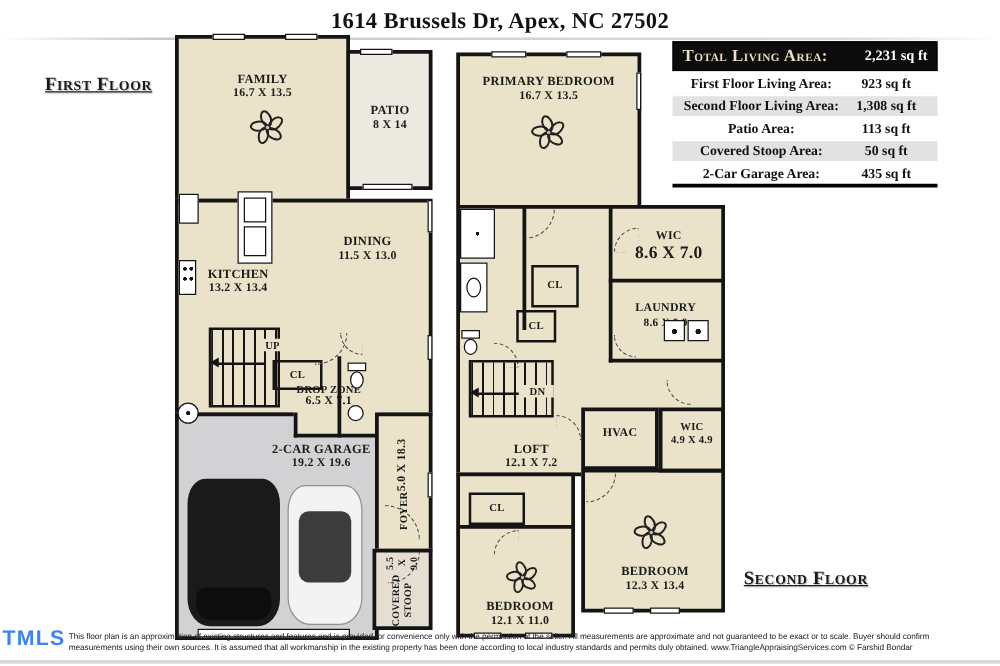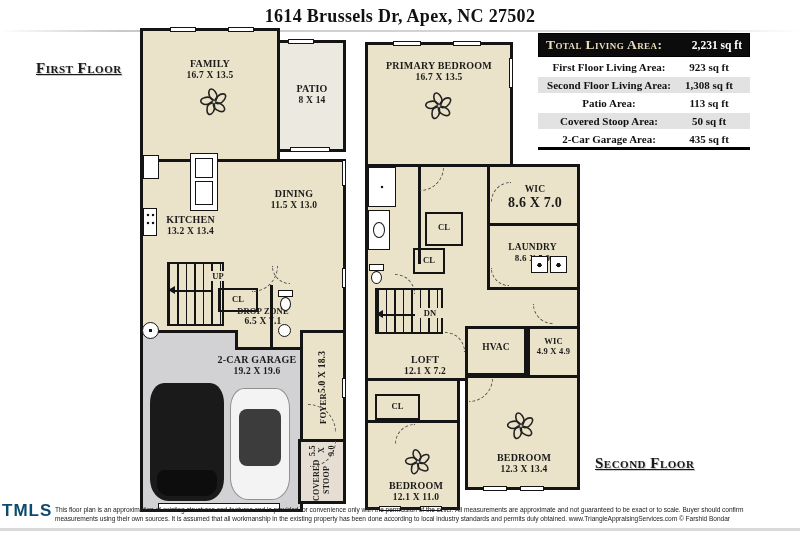--- a/index.html
+++ b/index.html
@@ -61,21 +61,21 @@
   .car-black .seats { position:absolute; left:18%; top:22%; width:64%; height:46%;
                       background:#333; border-radius:6px;
                       background-image:linear-gradient(#1a1a1a 0 0); }
   .car-black .hood { position:absolute; left:10%; bottom:4%; width:80%; height:22%;
                      background:#0d0d0d; border-radius:8px 8px 12px 12px; }
   .car-white { background:#f3f3f3; border:1.5px solid #909090;
                border-radius:14px 14px 18px 18px / 20px 20px 22px 22px; }
   .car-white .glass { position:absolute; left:14%; top:18%; width:72%; height:52%;
                       background:#3c3c3c; border-radius:8px; }
 
-  .tmls { position:absolute; left:2px; top:501px; color:#0c4a6e; font-family:"Liberation Sans", sans-serif;
+  .tmls { position:absolute; left:2px; top:501px; color:#3b82f6; font-family:"Liberation Sans", sans-serif;
           font-size:17px; letter-spacing:1px; font-weight:bold; }
   .disc { position:absolute; left:55px; color:#222; font-family:"Liberation Sans", sans-serif;
           font-size:6.6px; letter-spacing:-0.05px; white-space:nowrap; }
   .bottom-bar { position:absolute; left:0; top:528px; width:800px; height:3px; background:#d9d9d9; }
 </style>
 </head>
 <body>
 
 <div id="canvas">
 

